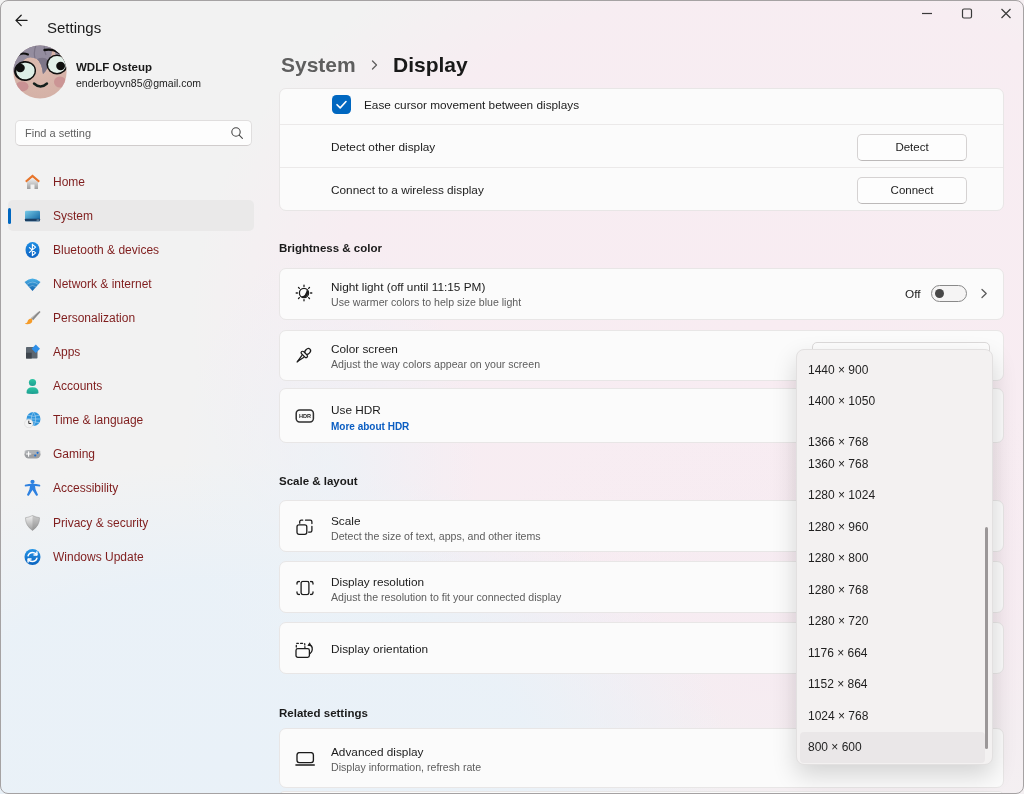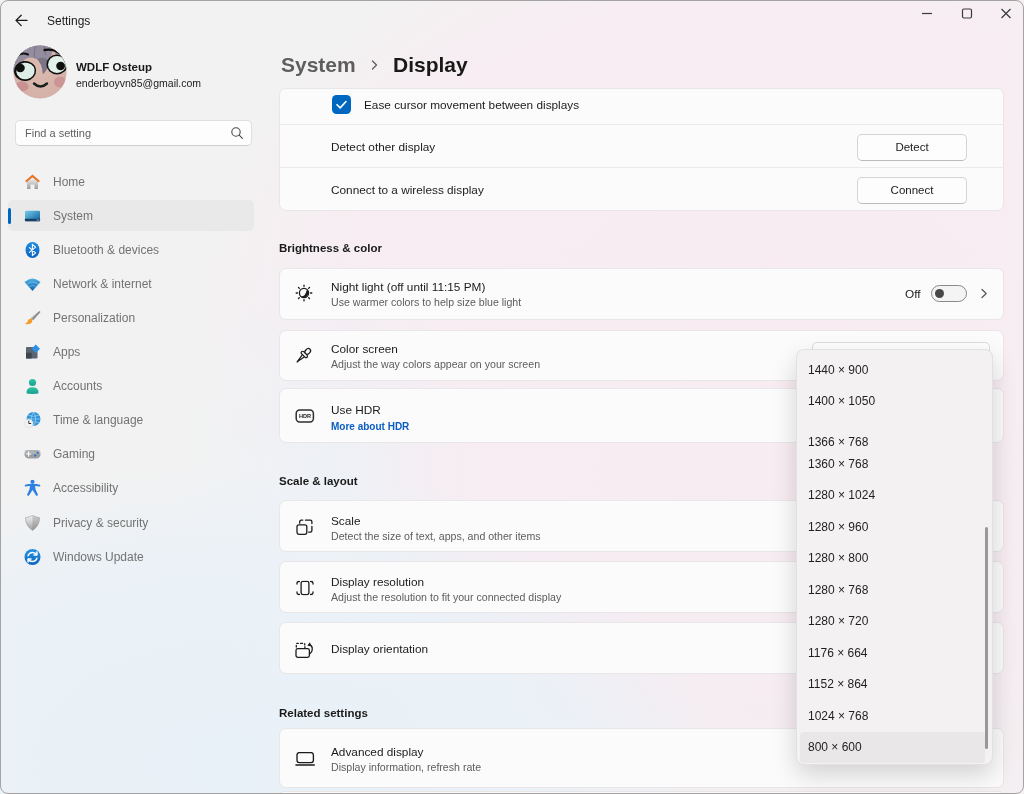--- a/index.html
+++ b/index.html
@@ -11,21 +11,21 @@
   background:#f2f2f2;
 }
 #frame { position:absolute; inset:0; border:1px solid #a5a2a3; border-radius:8px; pointer-events:none; z-index:99; }
 .abs { position:absolute; }
 .vc { transform:translateY(-50%); white-space:nowrap; }
 .t14 { font-size:11.8px; color:#1b1b1b; }
 .t12 { font-size:10.6px; color:#5d5d5d; }
 .sec { font-size:11.5px; font-weight:bold; color:#1a1a1a; }
 .card { position:absolute; left:279px; width:725px; background:#fbfbfb; border:1px solid #e8e6e6; border-radius:7px; }
 .btn { position:absolute; left:857px; width:110px; height:27px; background:#fdfdfd; border:1px solid #d5d2d2; border-bottom-color:#bcb9b9; border-radius:5px; font-size:11.5px; color:#1b1b1b; text-align:center; line-height:25px; }
-.nav { position:absolute; left:53px; font-size:12px; color:#737373; transform:translateY(-50%); white-space:nowrap; }
+.nav { position:absolute; left:53px; font-size:12px; color:#7f1d1d; transform:translateY(-50%); white-space:nowrap; }
 .ico { position:absolute; left:24px; width:17px; height:17px; transform:translateY(-50%); }
 .cico { position:absolute; left:295px; width:18px; height:18px; transform:translateY(-50%); }
 .fly-item { position:absolute; left:808px; font-size:12px; color:#1f1f1f; transform:translateY(-50%); white-space:nowrap; }
 </style>
 </head>
 <body>
 <div id="frame"></div>
 <svg class="abs" style="left:0;top:0" width="1024" height="794" viewBox="0 0 1024 794">
 <defs>
 <radialGradient id="bgp1">
@@ -50,21 +50,21 @@
 <rect width="1024" height="794" fill="#f2f2f2"></rect>
 <ellipse cx="770" cy="320" rx="580" ry="440" fill="url(#bgp1)"></ellipse>
 <ellipse cx="860" cy="660" rx="440" ry="280" fill="url(#bgp2)"></ellipse>
 <ellipse cx="230" cy="760" rx="500" ry="300" fill="url(#bgb1)"></ellipse>
 <ellipse cx="330" cy="470" rx="150" ry="230" fill="url(#bgb2)"></ellipse>
 </svg>
 
 <svg class="abs" style="left:13px;top:13px" width="15" height="15" viewBox="0 0 15 15">
     <path d="M8.2 2.2 3 7.4 M3 7.4 L8.2 12.6 M3 7.4 H14" stroke="#1b1b1b" stroke-width="1.3" fill="none" stroke-linecap="round"></path>
   </svg>
-<div class="abs t12 vc" style="left:47px;top:21px;color:#1b1b1b;font-size:12px">Settings</div>
+<div class="abs t12 vc" style="left:47px;top:27px;color:#1b1b1b;font-size:15px">Settings</div>
 <svg class="abs" style="left:918px;top:4px" width="110" height="20" viewBox="0 0 110 20">
   <path d="M4 9.5 H14" stroke="#3a3a3a" stroke-width="1.2" fill="none"></path>
   <rect x="44.5" y="5" width="9" height="9" rx="1.5" stroke="#3a3a3a" stroke-width="1.2" fill="none"></rect>
   <path d="M83.5 5 L92.5 14 M92.5 5 L83.5 14" stroke="#3a3a3a" stroke-width="1.2" fill="none"></path>
 </svg>
 
 <svg class="abs" style="left:13px;top:45px" width="54" height="54" viewBox="0 0 54 54">
 <defs>
       <clipPath id="avc">
         <circle cx="27" cy="27" r="26.6"></circle>

